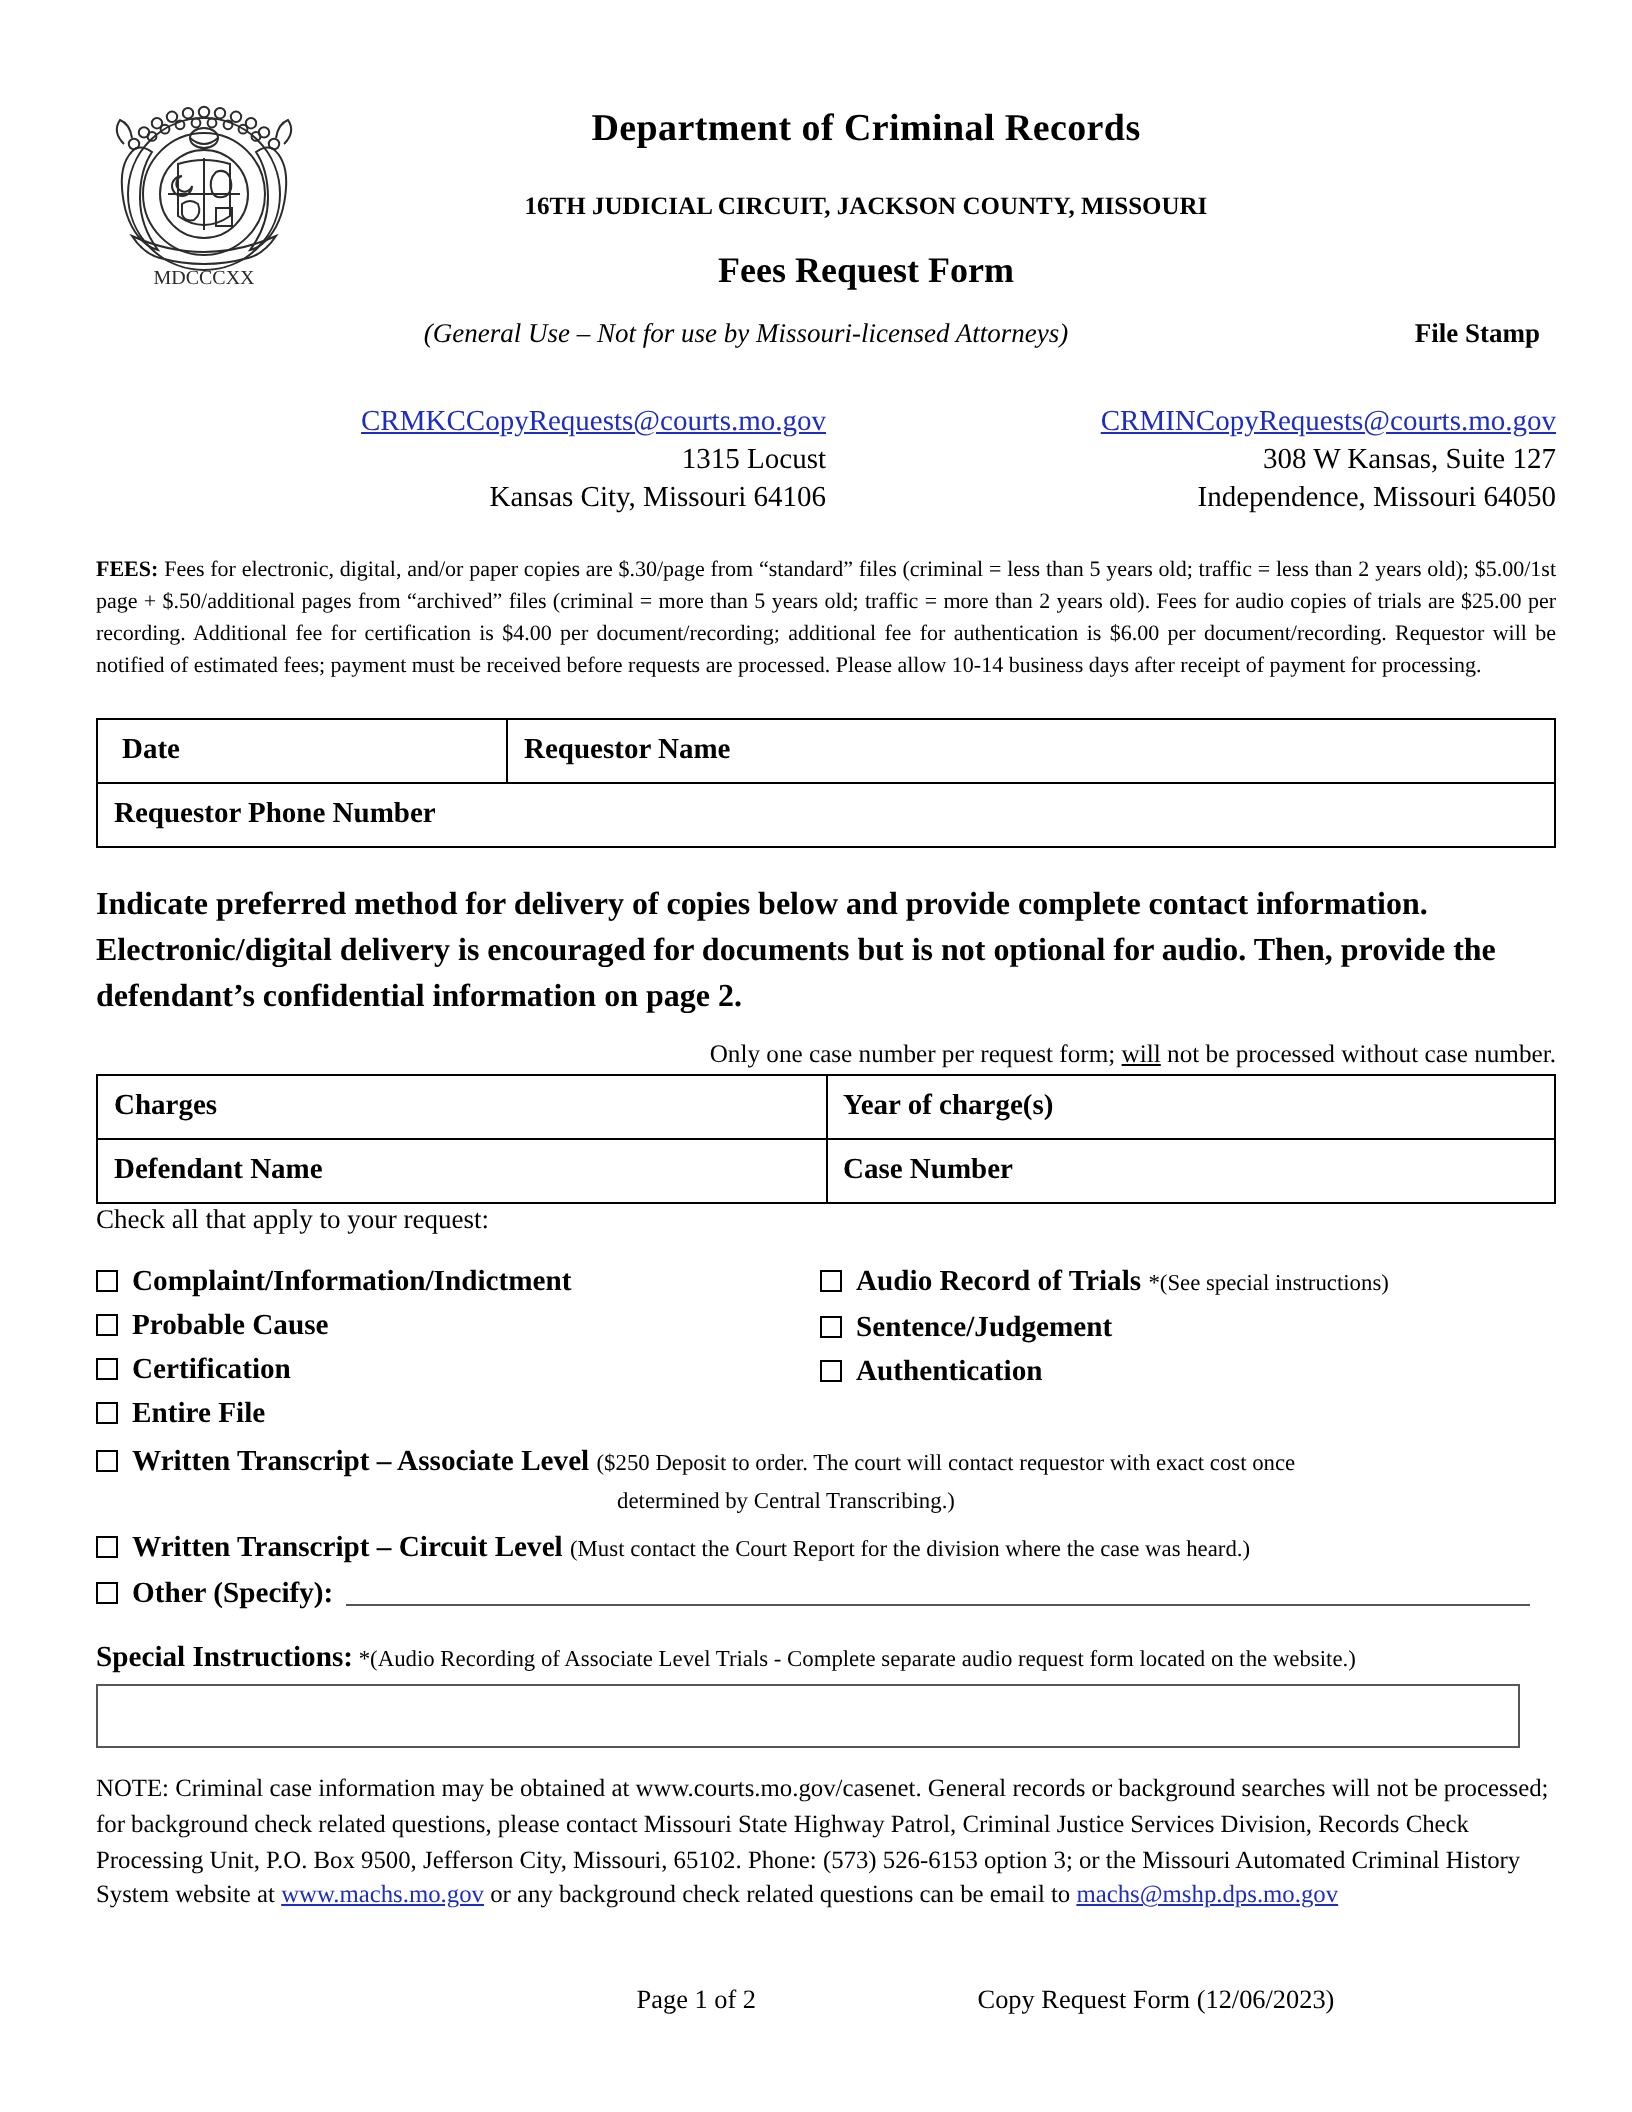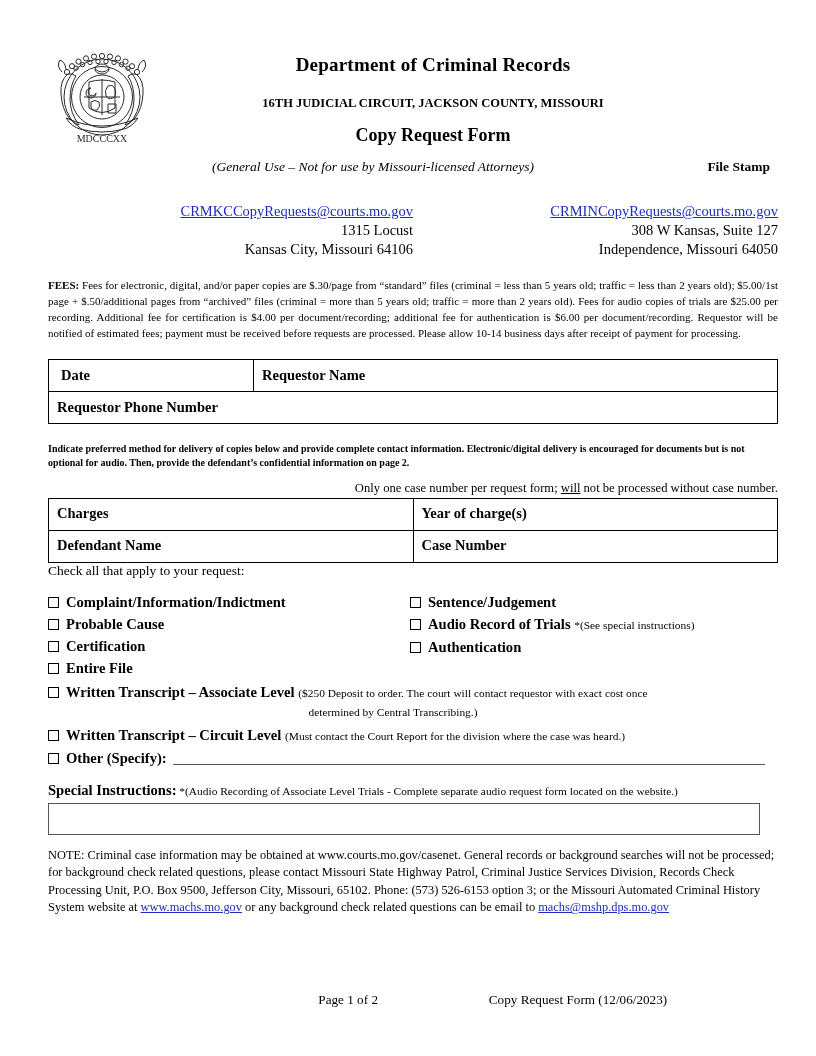--- a/index.html
+++ b/index.html
@@ -118,21 +118,21 @@
     font-weight: bold;
     font-size: 14.5px;
     vertical-align: middle;
     height: 20px;
   }
   .tbl-ident { margin-top: 18px; }
 
   
   .delivery-note {
     margin-top: 18px;
-    font-size: 10px;
+    font-size: 16px;
     font-weight: bold;
     line-height: 1.42;
   }
 
   
   .contact-block {
     margin-top: 14px;
     position: relative;
     padding-left: 45px;
   }
@@ -325,21 +325,21 @@
 
             <path d="M14 36 q-6 -6 -2 -12 q5 2 6 9"></path>
             <path d="M94 36 q6 -6 2 -12 q-5 2 -6 9"></path>
           </g>
           <text x="54" y="106" font-family="Liberation Serif, serif" font-size="10" text-anchor="middle" fill="#2b2b2b">MDCCCXX</text>
         </svg>
       </div>
 
       <div class="title-main">Department of Criminal Records</div>
       <div class="title-sub">16TH JUDICIAL CIRCUIT, JACKSON COUNTY, MISSOURI</div>
-      <div class="title-form">Copy Request Form</div>
+      <div class="title-form">Fees Request Form</div>
 
       <div class="title-note-row">
         <div class="title-note">(General Use – Not for use by Missouri-licensed Attorneys)</div>
         <div class="file-stamp">File Stamp</div>
       </div>
     </div>
 
     <div class="contacts">
       <div class="contact-col">
         <div class="email">CRMKCCopyRequests@courts.mo.gov</div>
@@ -400,24 +400,24 @@
           <div class="check-row">
             <span class="cb"></span><span class="ck-label">Certification</span>
           </div>
           <div class="check-row">
             <span class="cb"></span><span class="ck-label">Entire File</span>
           </div>
         </div>
 
         <div class="check-col-right">
           <div class="check-row">
+            <span class="cb"></span><span class="ck-label">Audio Record of Trials </span><span class="ck-small">*(See special instructions)</span>
+          </div>
+          <div class="check-row">
             <span class="cb"></span><span class="ck-label">Sentence/Judgement</span>
-          </div>
-          <div class="check-row">
-            <span class="cb"></span><span class="ck-label">Audio Record of Trials </span><span class="ck-small">*(See special instructions)</span>
           </div>
           <div class="check-row">
             <span class="cb"></span><span class="ck-label">Authentication</span>
           </div>
         </div>
       </div>
 
       <div class="wide-rows">
         <div class="wide-row">
           <span class="cb"></span><span class="ck-label">Written Transcript – Associate Level </span><span class="ck-small">($250 Deposit to order. The court will contact requestor with exact cost once</span>

